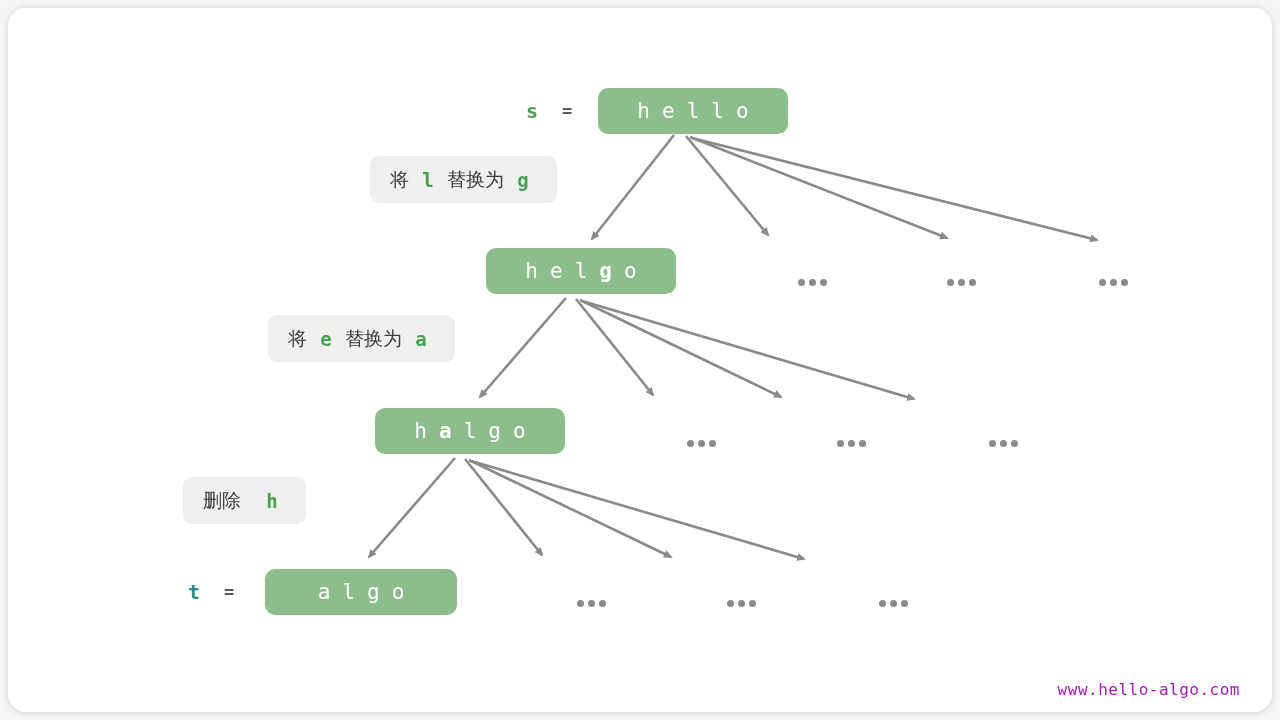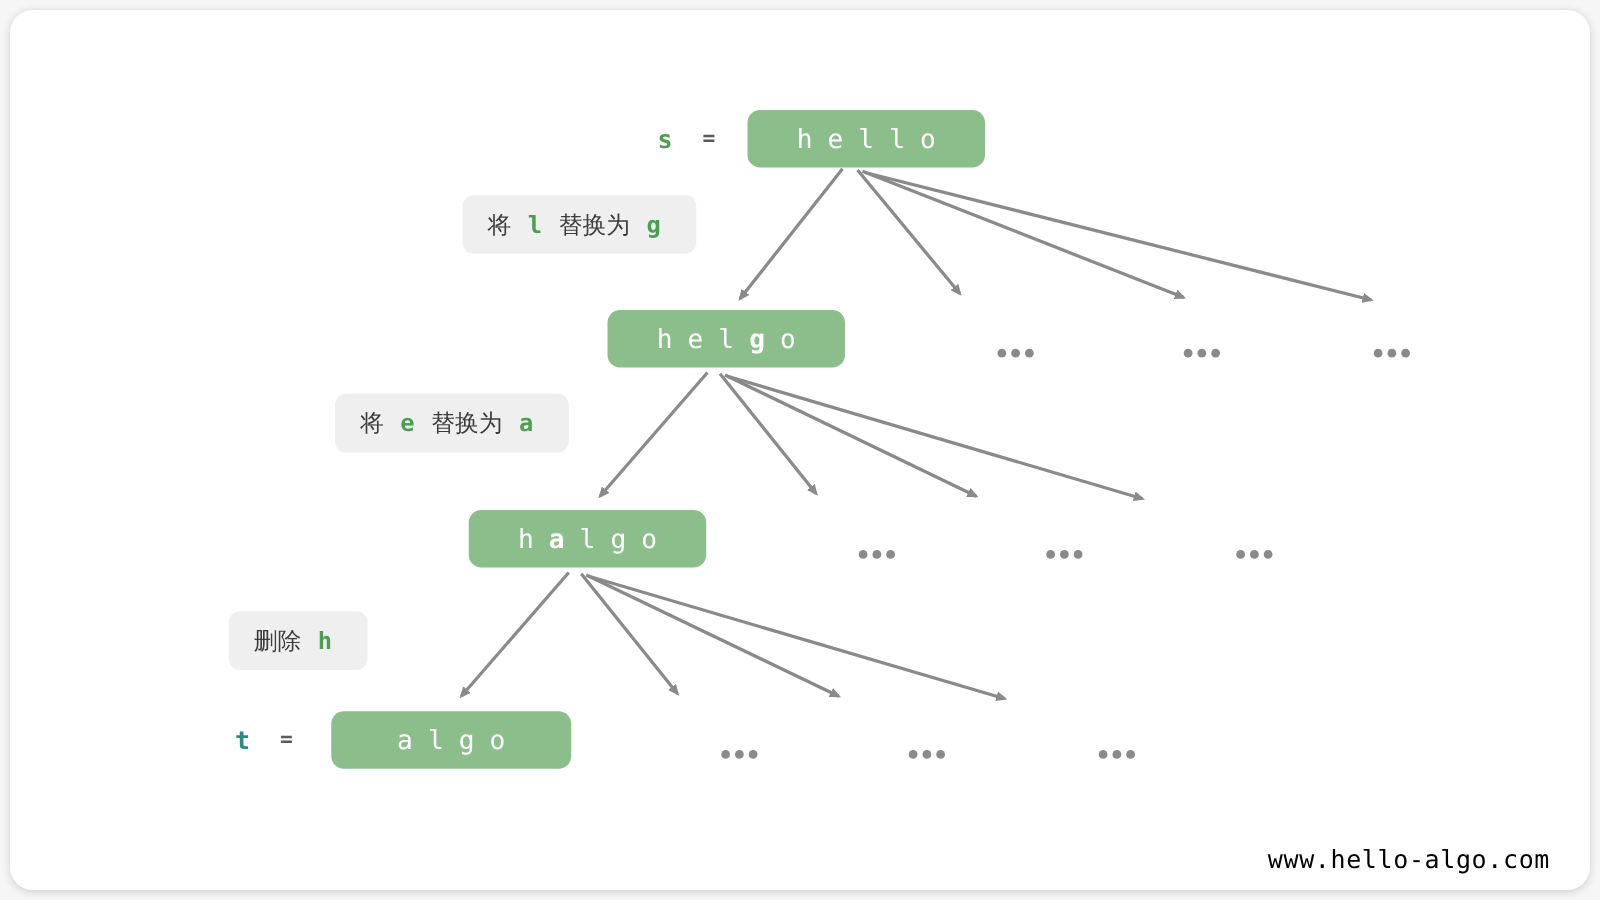--- a/index.html
+++ b/index.html
@@ -41,42 +41,42 @@
     padding:0 20px;
     font-size:19px; color:#3c3c3c; white-space:pre;
   }
   .op-label .code {
     font-family:"DejaVu Sans Mono", monospace;
     font-weight:bold; color:#4c9e50;
     margin:0 8px; font-size:19px;
   }
   #op-1 { left:370px; top:156px; }
   #op-2 { left:268px; top:315px; }
-  #op-3 { left:183px; top:489px; }
+  #op-3 { left:183px; top:477px;gap:12px; }
 
   
   .var-wrap {
     position:absolute; height:46px;
     display:flex; align-items:center; gap:24px;
     font-family:"DejaVu Sans Mono", monospace; font-weight:bold;
   }
   #var-s { left:526px; top:88px; }
   #var-t { left:188px; top:569px; }
   .var-name-s { color:#4c9e50; font-size:20px; }
   .var-name-t { color:#2b8a84; font-size:20px; }
   .var-eq { color:#5a5a5a; font-size:17px; }
 
   
   .dots { position:absolute; display:flex; gap:4px; }
   .dots i { width:7px; height:7px; border-radius:50%; background:#8a8a8a; }
 
   .watermark {
     position:absolute; right:40px; bottom:21px;
     font-family:"DejaVu Sans Mono", monospace;
-    font-size:20px; color:#000000; letter-spacing:0.5px;margin-left:19px;
+    font-size:16px; color:#a21caf; letter-spacing:0.5px;margin-left:19px;
   }
 </style>
 </head>
 <body>
 
 <div class="card"></div>
 
 <svg class="arrow-layer" viewBox="0 0 1280 720">
   <defs>
     <marker id="ah" markerWidth="9" markerHeight="8" refX="7" refY="4" orient="auto" markerUnits="userSpaceOnUse">

